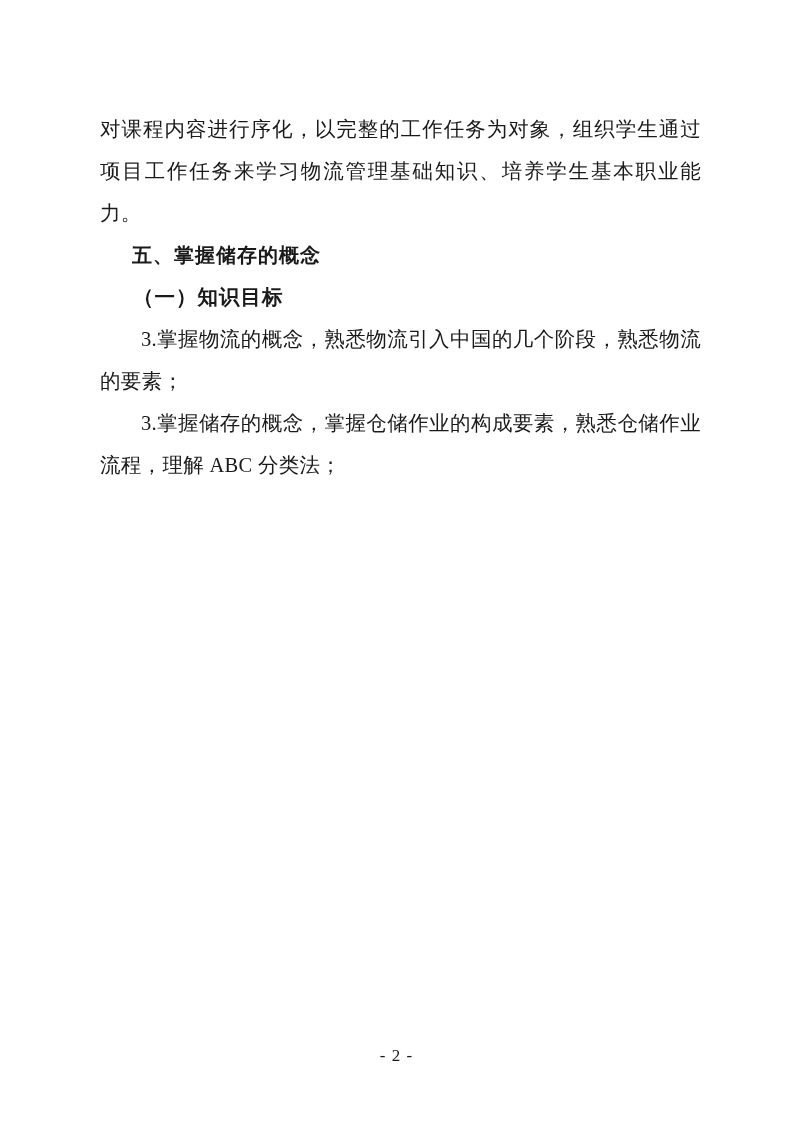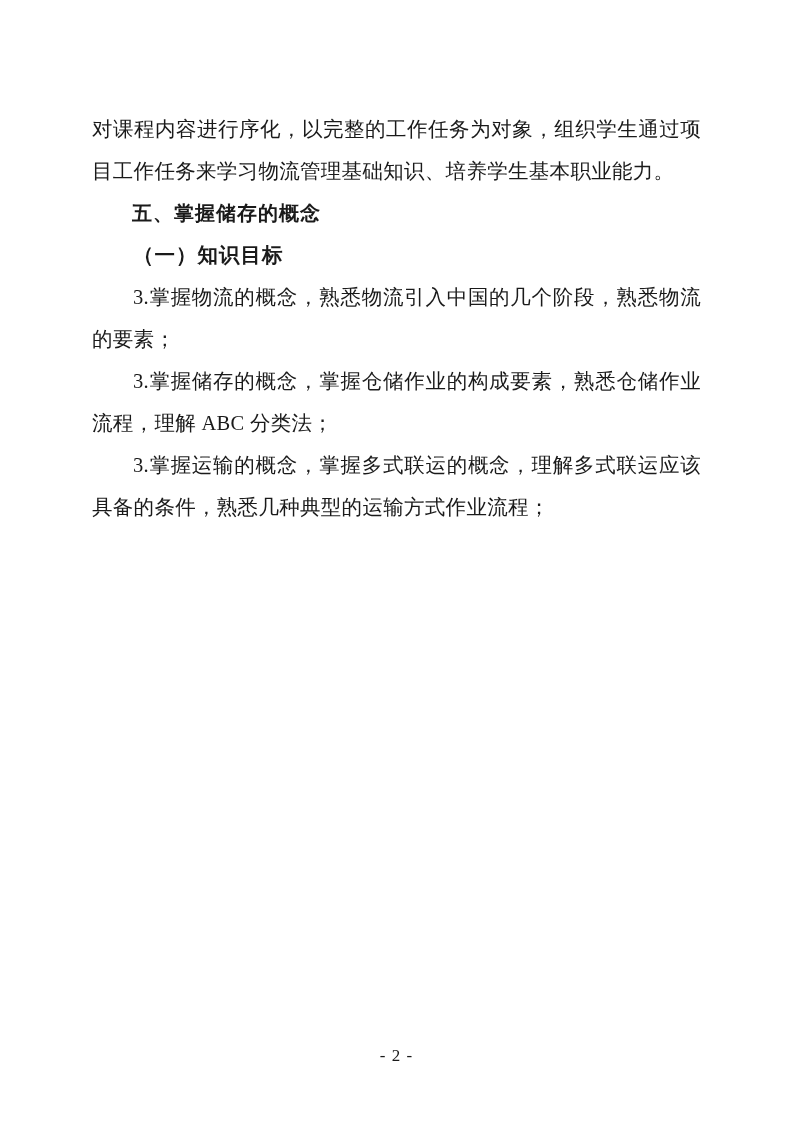--- a/index.html
+++ b/index.html
@@ -30,20 +30,21 @@
     letter-spacing: 0.3px;
     text-align: justify;
     text-justify: inter-ideograph;
   }
   p {
     margin: 0;
     padding: 0;
   }
   .para {
     text-indent: 2em;
+    margin-left: 8px;
   }
   .para-cont {
     text-indent: 0;
   }
   .heading {
     text-indent: 2em;
     font-weight: bold;
     font-family: "Liberation Sans", "DejaVu Sans", sans-serif;
     font-size: 20px;
     letter-spacing: 1px;
@@ -78,20 +79,19 @@
     <p class="heading">五、掌握储存的概念</p>
 
 
 
     <p class="subheading">（一）知识目标</p>
 
     <p class="para">3.掌握物流的概念，熟悉物流引入中国的几个阶段，熟悉物流的要素；</p>
 
     <p class="para">3.掌握储存的概念，掌握仓储作业的构成要素，熟悉仓储作业流程，理解 ABC 分类法；</p>
 
-    <p class="para">3.掌握运输的概念，掌握多式联运的概念，理解多式联运应该具备的条件，熟悉几种典型的运输方式作业流程；</p>
 
 
 
   </div>
 
   <div class="page-number">- 2 -</div>
 </div>
 
 </body></html>

